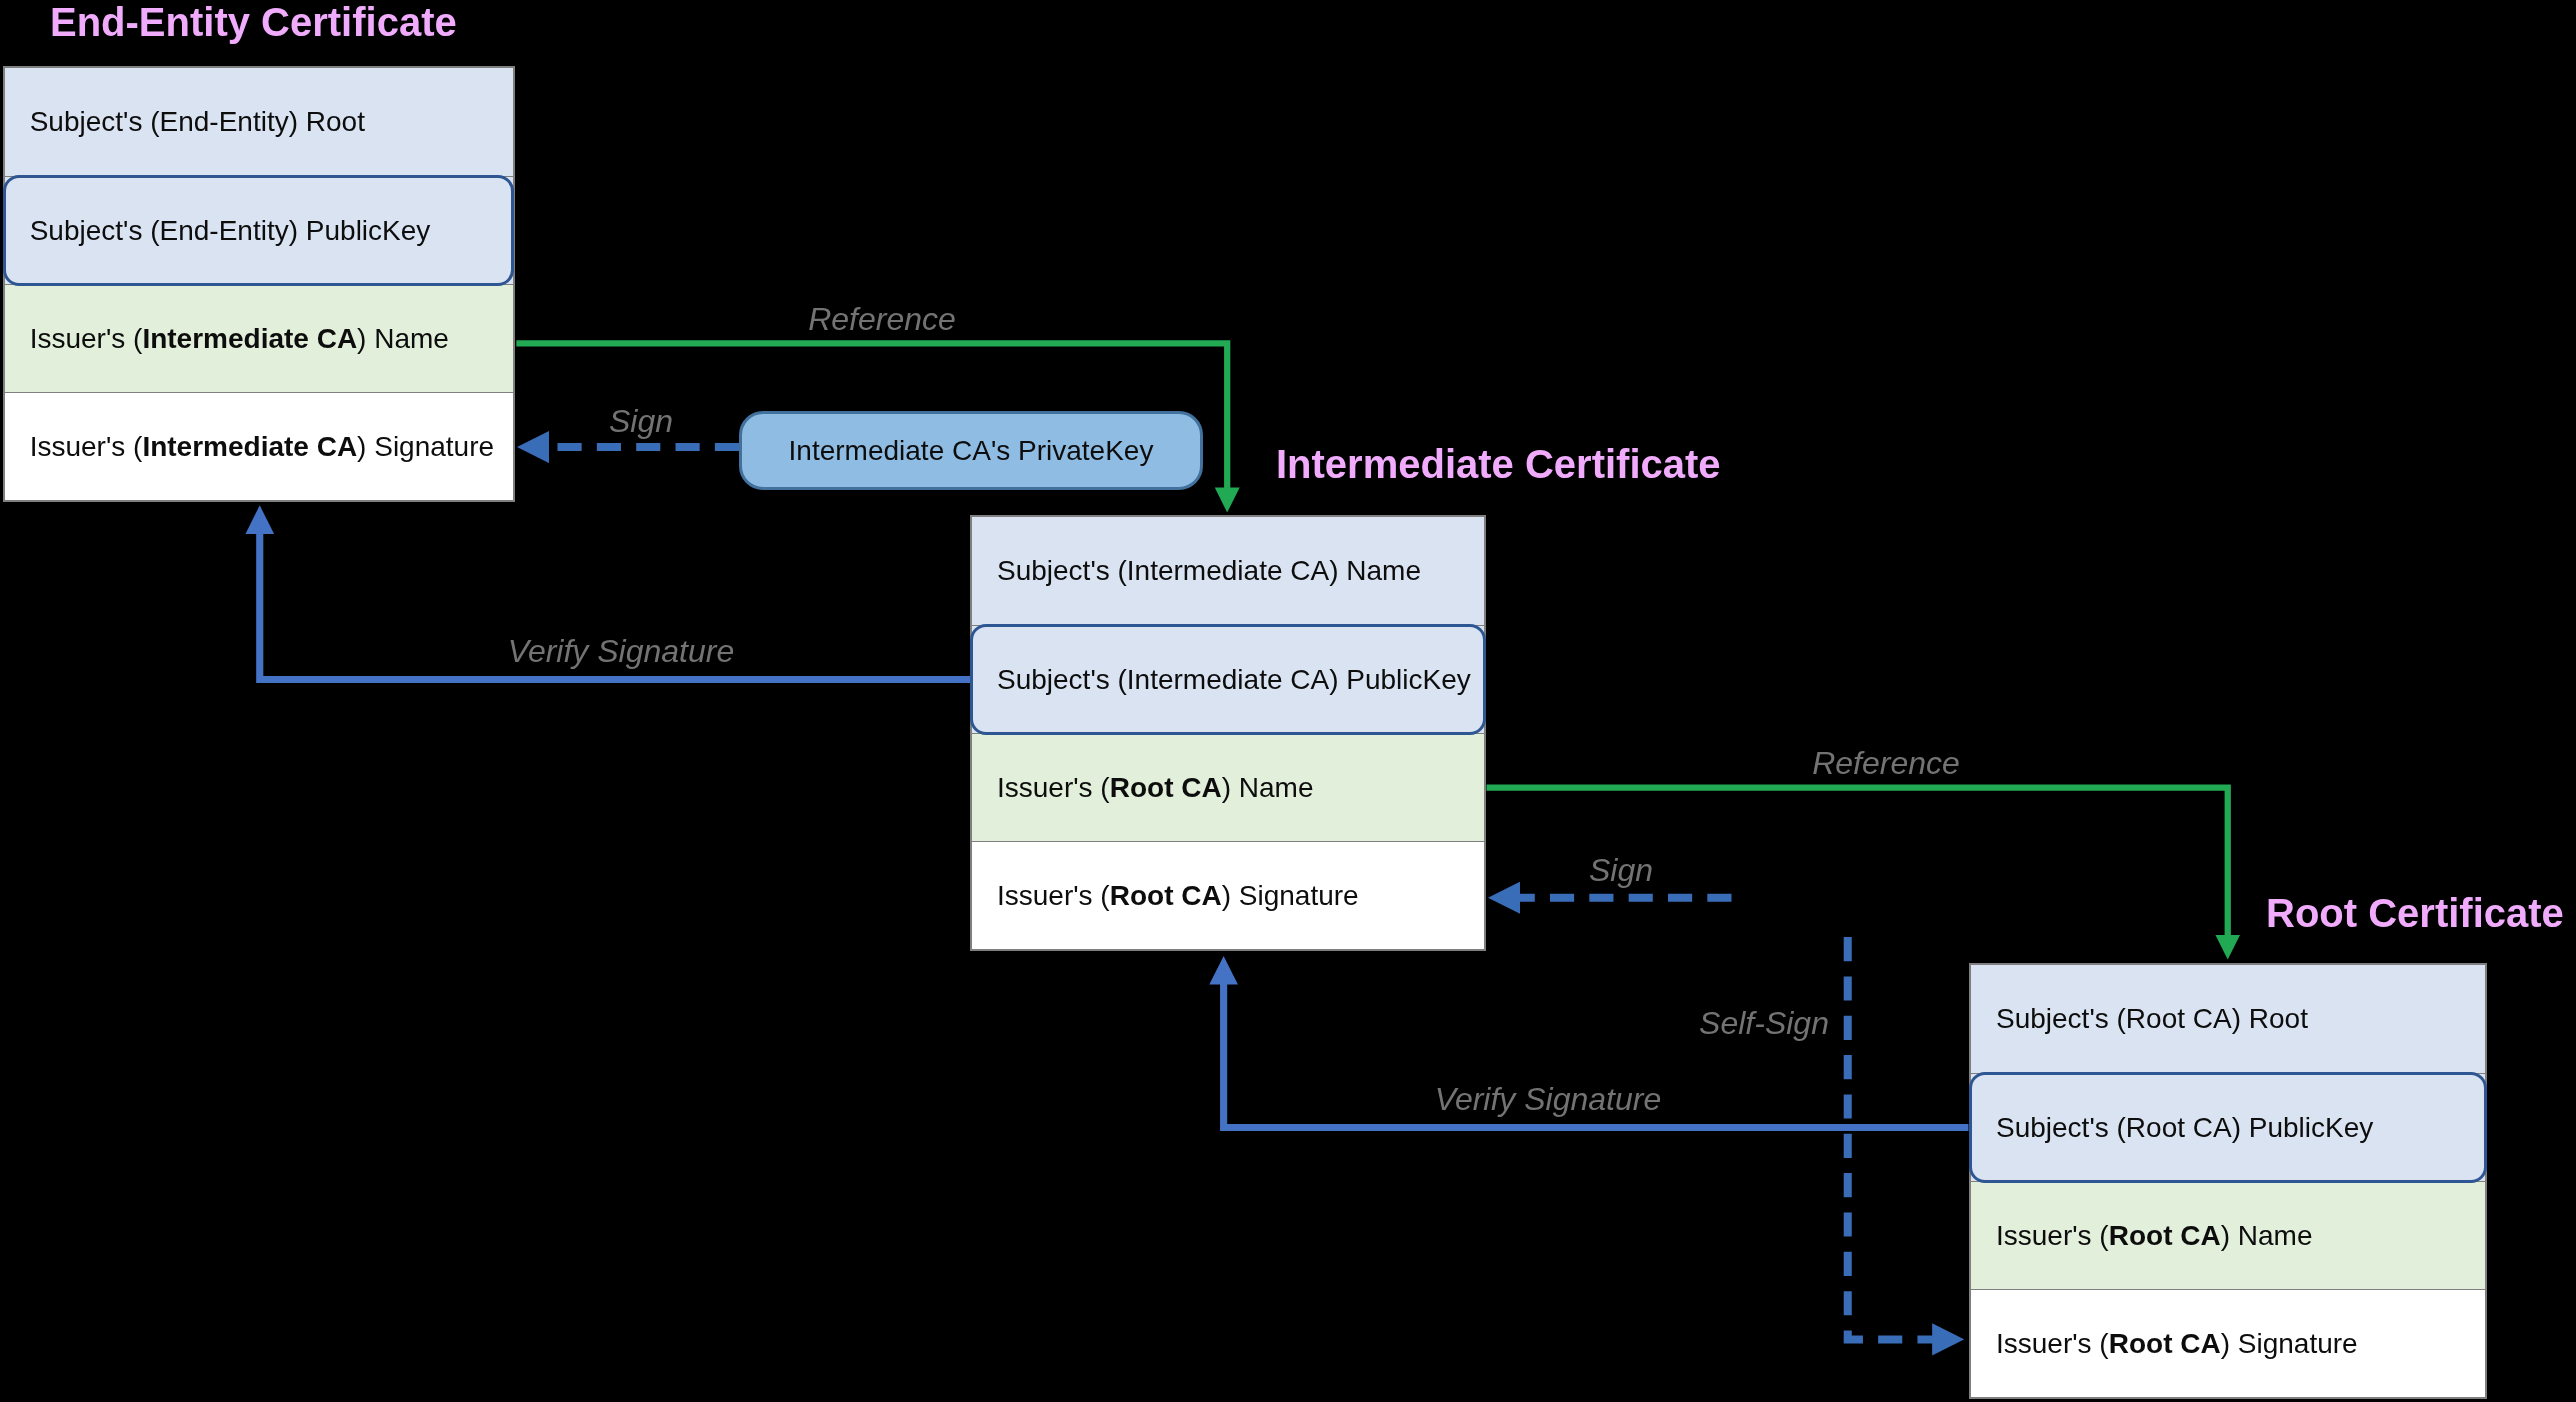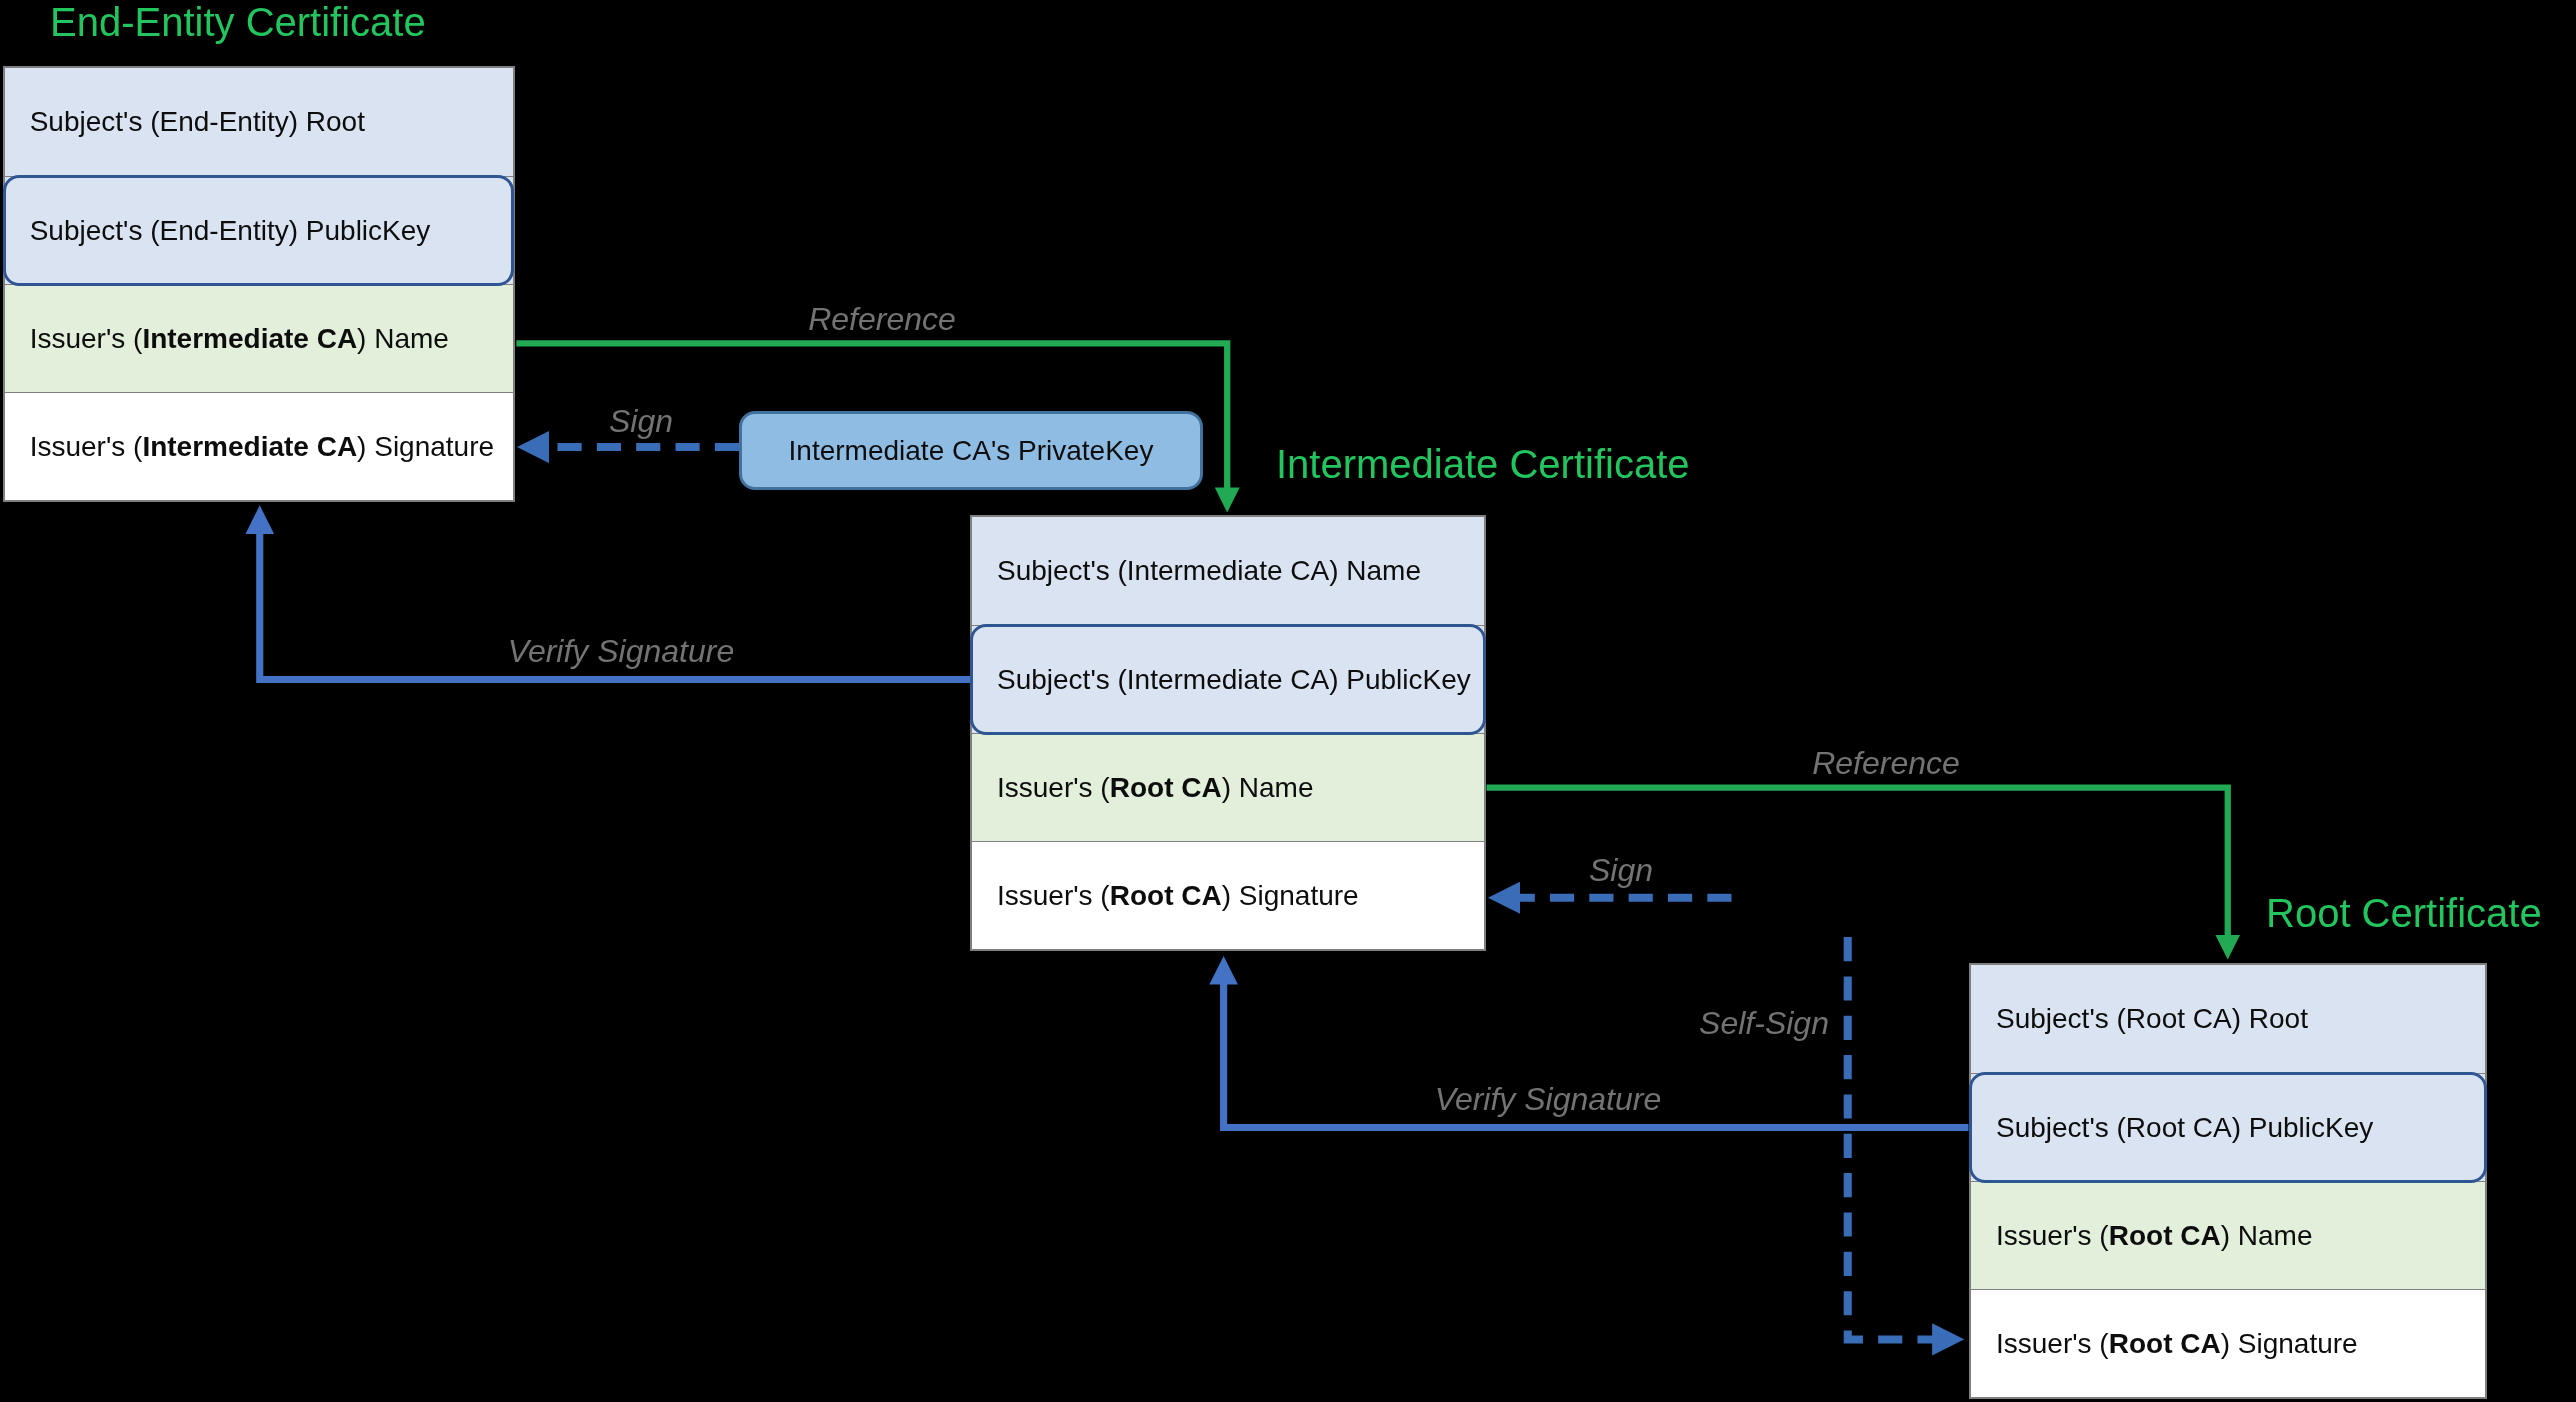--- a/index.html
+++ b/index.html
@@ -43,41 +43,41 @@
     border: 3.6px solid #2e5693;
     border-radius: 16px;
     pointer-events: none;
     z-index: 2;
   }
   .cert-row span, .cert-row b { position: relative; z-index: 3; }
   
   .cert-title {
     position: absolute;
     font-size: 40px;
-    font-weight: normal;
-    color: #22c55e;
+    font-weight: bold;
+    color: #f0abfc;
     white-space: nowrap;
     line-height: 1.0;
   }
   #title-end-entity   { left: 50px;   top: 1.8px;   }
   #title-intermediate { left: 1276px; top: 444px; }
   #title-root         { left: 2266px; top: 893px; }
   
   #table-end-entity   { left: 2.7px;    top: 66px;   width: 512px; }
   #table-intermediate { left: 970px; top: 515px;  width: 516px; }
   #table-root         { left: 1969px; top: 963px; width: 518px; }
   
   .key-box {
     position: absolute;
     display: flex;
     align-items: center;
     justify-content: center;
     background: #8fbce2;
     border: 3.6px solid #41719c;
-    border-radius: 16px;
+    border-radius: 24px;
     box-sizing: border-box;
     font-size: 28px;
     color: #0d0d0d;
     white-space: nowrap;
   }
   #key-intermediate { left: 739px;  top: 411px; width: 464px; height: 79px; }
   #key-root         { left: 1732px; top: 860px; width: 448px; height: 79px; }
   
   .edge-label {
     position: absolute;

